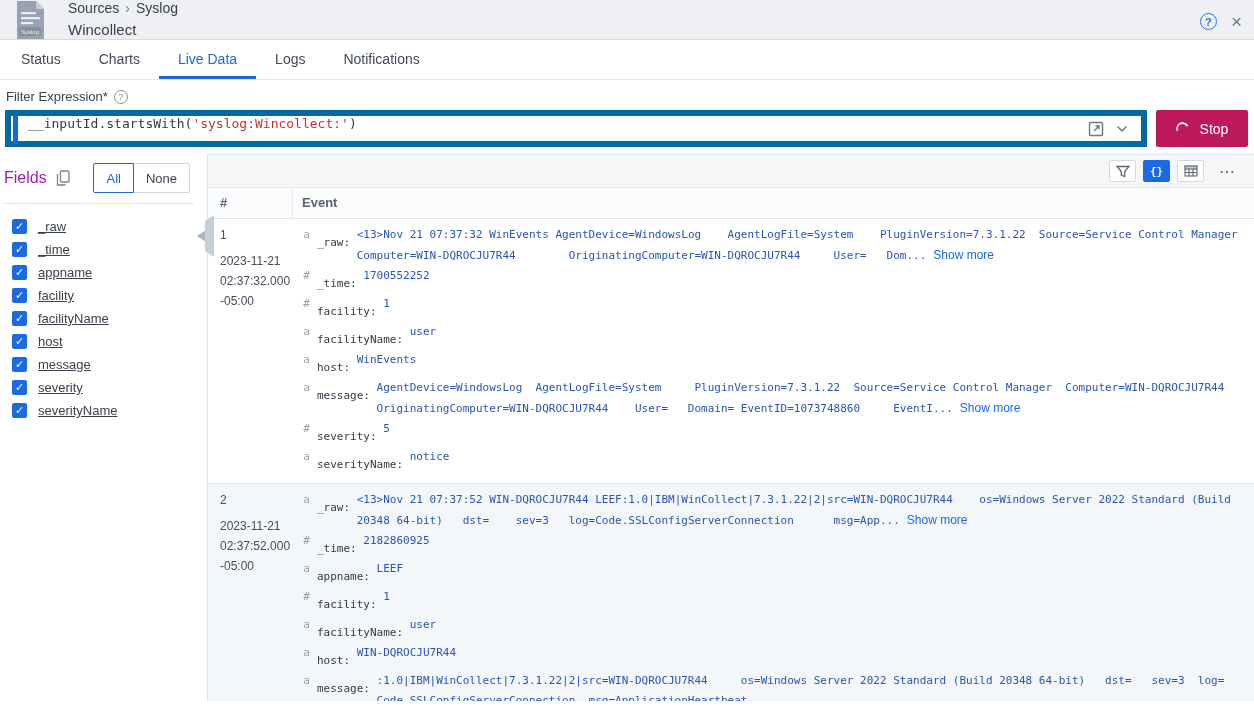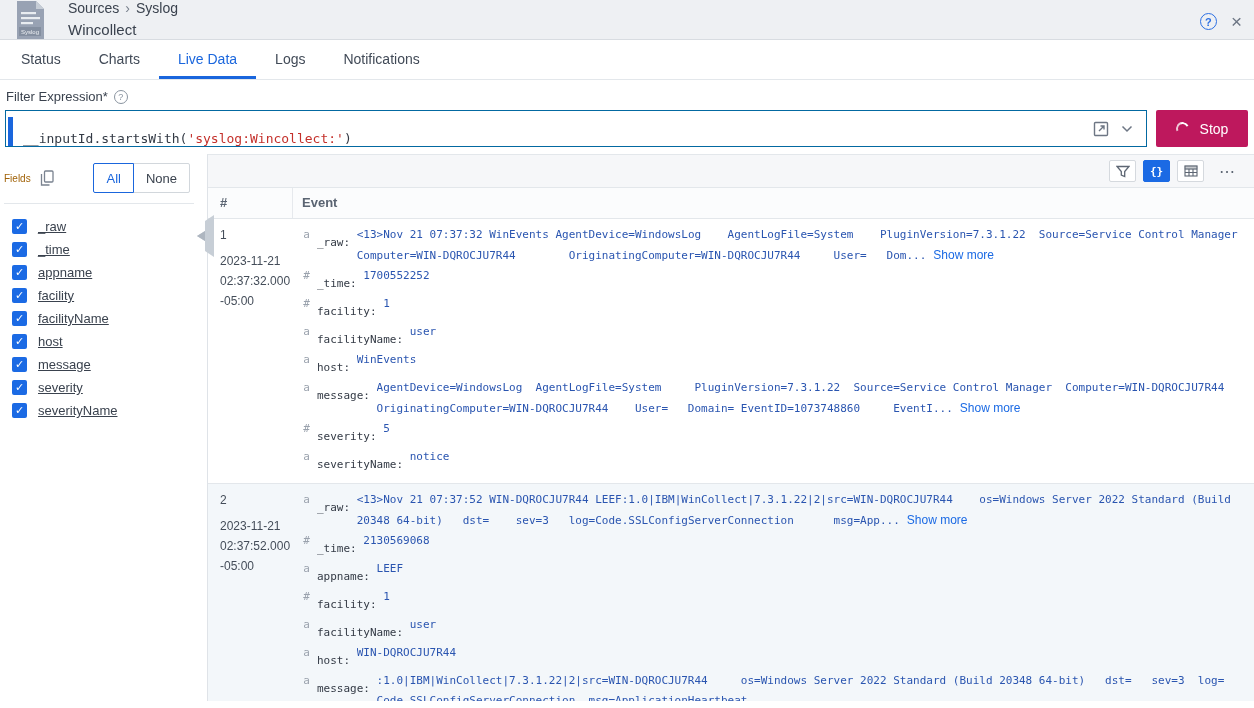--- a/index.html
+++ b/index.html
@@ -27,37 +27,37 @@
   .tab { padding:0 19px; line-height:39px; font-size:14px; color:#414a57; cursor:pointer; position:relative; }
   .tab.active { color:#1a66dd; }
   .tab.active::after { content:""; position:absolute; left:0; right:0; bottom:0; height:3px; background:#1a66dd; }
 
   
   .filter-section { padding:9px 6px 7px 5px; }
   .filter-label-row { display:flex; align-items:center; gap:6px; font-size:13px; color:#3a424e; padding-left:1px; }
   .q-circle { width:14px; height:14px; border:1px solid #8a94a0; border-radius:50%; color:#8a94a0;
     font-size:9px; display:flex; align-items:center; justify-content:center; cursor:pointer; }
   .filter-row { display:flex; margin-top:6px; }
-  .expr-input { flex:1; height:37px; border:1px solid #0369a1; background:#fff; display:flex; align-items:flex-end; margin-right:9px; cursor:text; }
+  .expr-input { flex:1; height:37px; border:6px solid #0369a1; background:#fff; display:flex; align-items:flex-start; margin-right:9px; cursor:text; }
   .caret-bar { width:5px; height:29px; background:#1a66dd; margin-left:2px; flex:none; }
   .expr-code { font-family:"DejaVu Sans Mono", monospace; font-size:13px; color:#333a45; margin-left:10px; white-space:pre; flex:1; overflow:hidden; }
   .expr-code .str { color:#c4302b; }
   .input-actions { display:flex; align-items:center; gap:12px; padding:0 13px; height:100%; flex:none; }
   .input-actions svg { display:block; cursor:pointer; }
   .stop-btn { width:92px; height:37px; background:#be185d; border:none; border-radius:2px; color:#fff;
     font-size:14px; font-family:inherit; display:flex; align-items:center; justify-content:center; gap:11px; cursor:pointer; flex:none; }
   .spinner { width:13px; height:13px; border-radius:50%; border:2px solid transparent;
     border-top-color:#fff; border-left-color:rgba(255,255,255,.75); transform:rotate(20deg); }
 
   
   .content { display:flex; height:547px; position:relative; }
 
   .fields-panel { width:196px; flex:none; padding:0 0 0 4px; }
   .fields-header { display:flex; align-items:center; padding:9px 6px 8px 0; }
-  .fields-title { font-size:10px; color:#a16207; }
+  .fields-title { font-size:16px; color:#a21caf; }
   .copy-icon { margin-left:9px; cursor:pointer; }
   .seg-group { margin-left:auto; display:flex; }
   .seg-btn { height:30px; padding:0 12px; font-size:13px; background:#fff; border:1px solid #d2d7dc; cursor:pointer; font-family:inherit; }
   .seg-btn.all { color:#1a66dd; border-color:#1a66dd; border-radius:2px 0 0 2px; position:relative; z-index:1; }
   .seg-btn.none { color:#3a424e; border-radius:0 2px 2px 0; margin-left:-1px; }
   .fields-divider { border:none; border-top:1px solid #e3e7eb; margin:2px 2px 0 0; }
   .fields-list { padding:15px 0 0 8px; }
   .field-item { display:flex; align-items:center; gap:11px; margin-bottom:8px; cursor:pointer; }
   .checkbox { width:15px; height:15px; border-radius:2px; background:#1b6ae4; color:#fff; font-size:11px;
     display:flex; align-items:center; justify-content:center; flex:none; }
@@ -298,21 +298,21 @@
             <div class="row-fields">
               <div class="field-line">
                 <span class="f-type">a</span>
                 <span class="f-name">_raw: </span>
                 <span class="f-value">&lt;13&gt;Nov 21 07:37:52 WIN-DQROCJU7R44 LEEF:1.0|IBM|WinCollect|7.3.1.22|2|src=WIN-DQROCJU7R44    os=Windows Server 2022 Standard (Build
 20348 64-bit)   dst=    sev=3   log=Code.SSLConfigServerConnection      msg=App...<a class="show-more">Show more</a></span>
               </div>
               <div class="field-line">
                 <span class="f-type">#</span>
                 <span class="f-name">_time: </span>
-                <span class="f-value">2130569068</span>
+                <span class="f-value">2182860925</span>
               </div>
               <div class="field-line">
                 <span class="f-type">a</span>
                 <span class="f-name">appname: </span>
                 <span class="f-value">LEEF</span>
               </div>
               <div class="field-line">
                 <span class="f-type">#</span>
                 <span class="f-name">facility: </span>
                 <span class="f-value">1</span>

